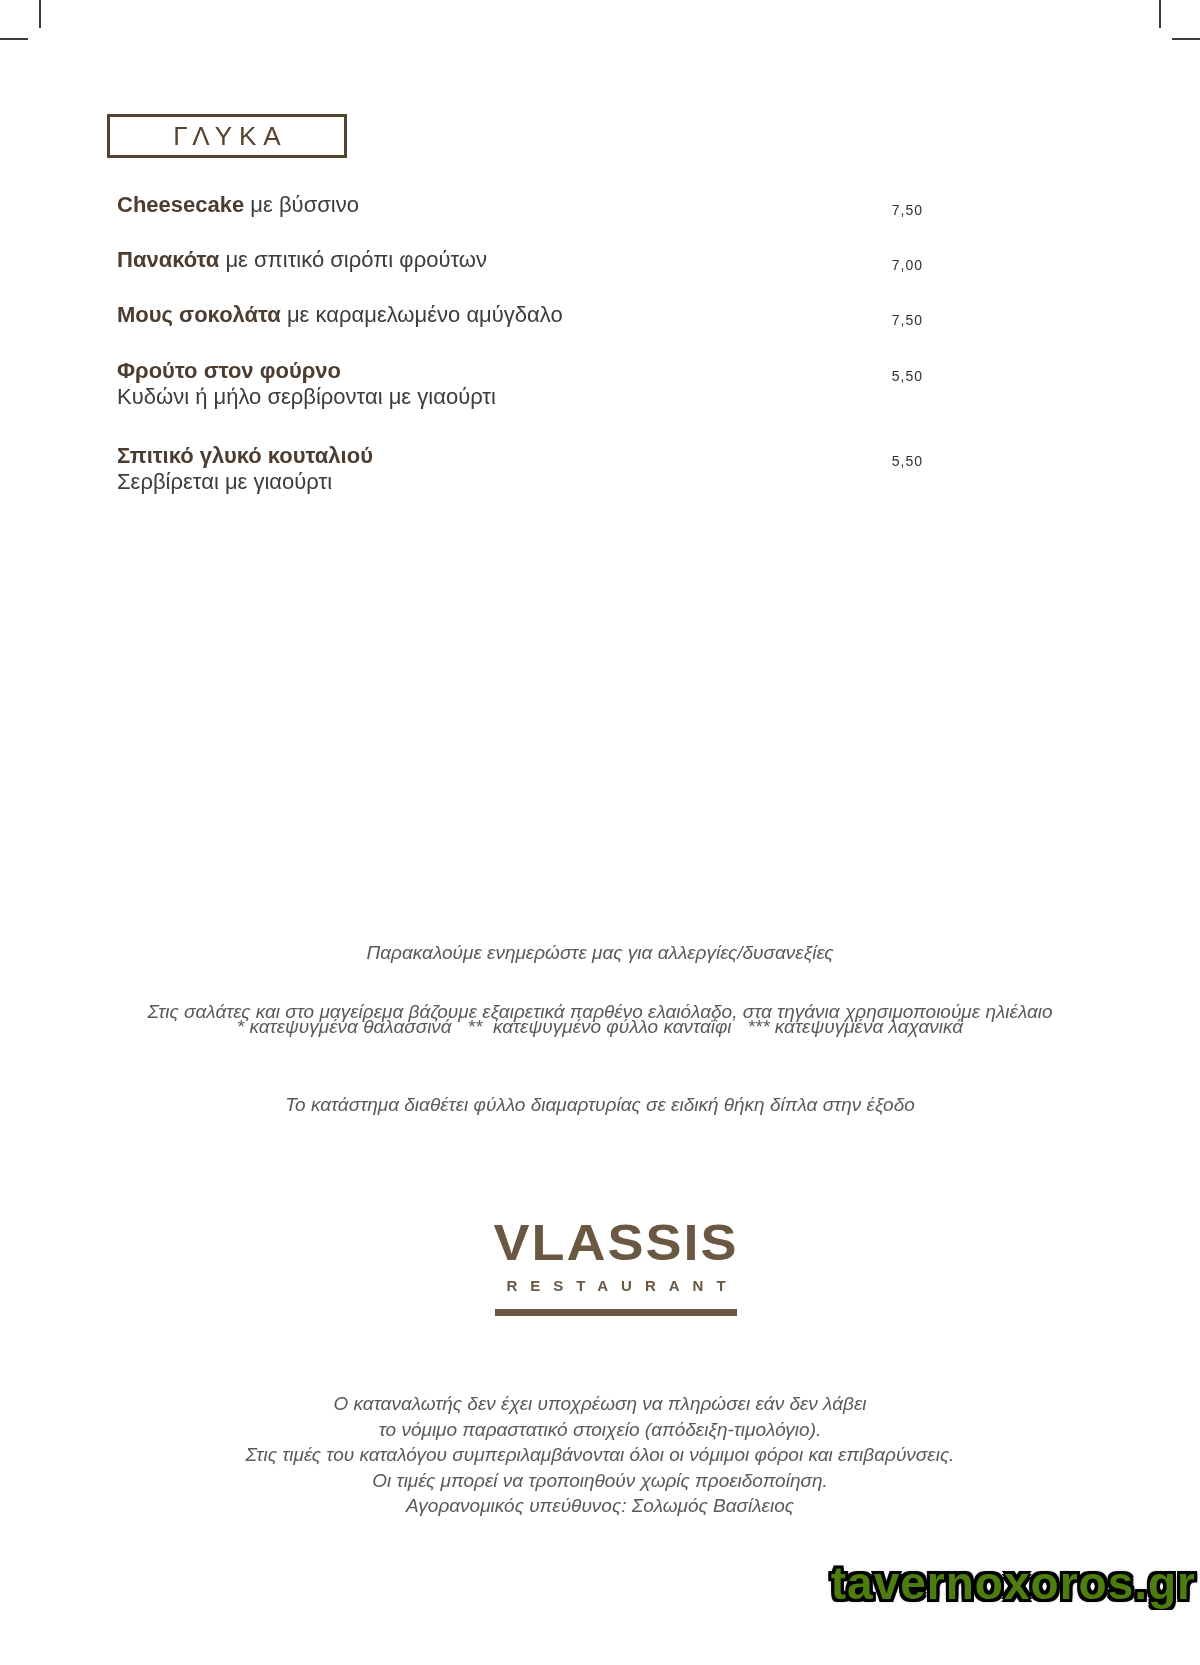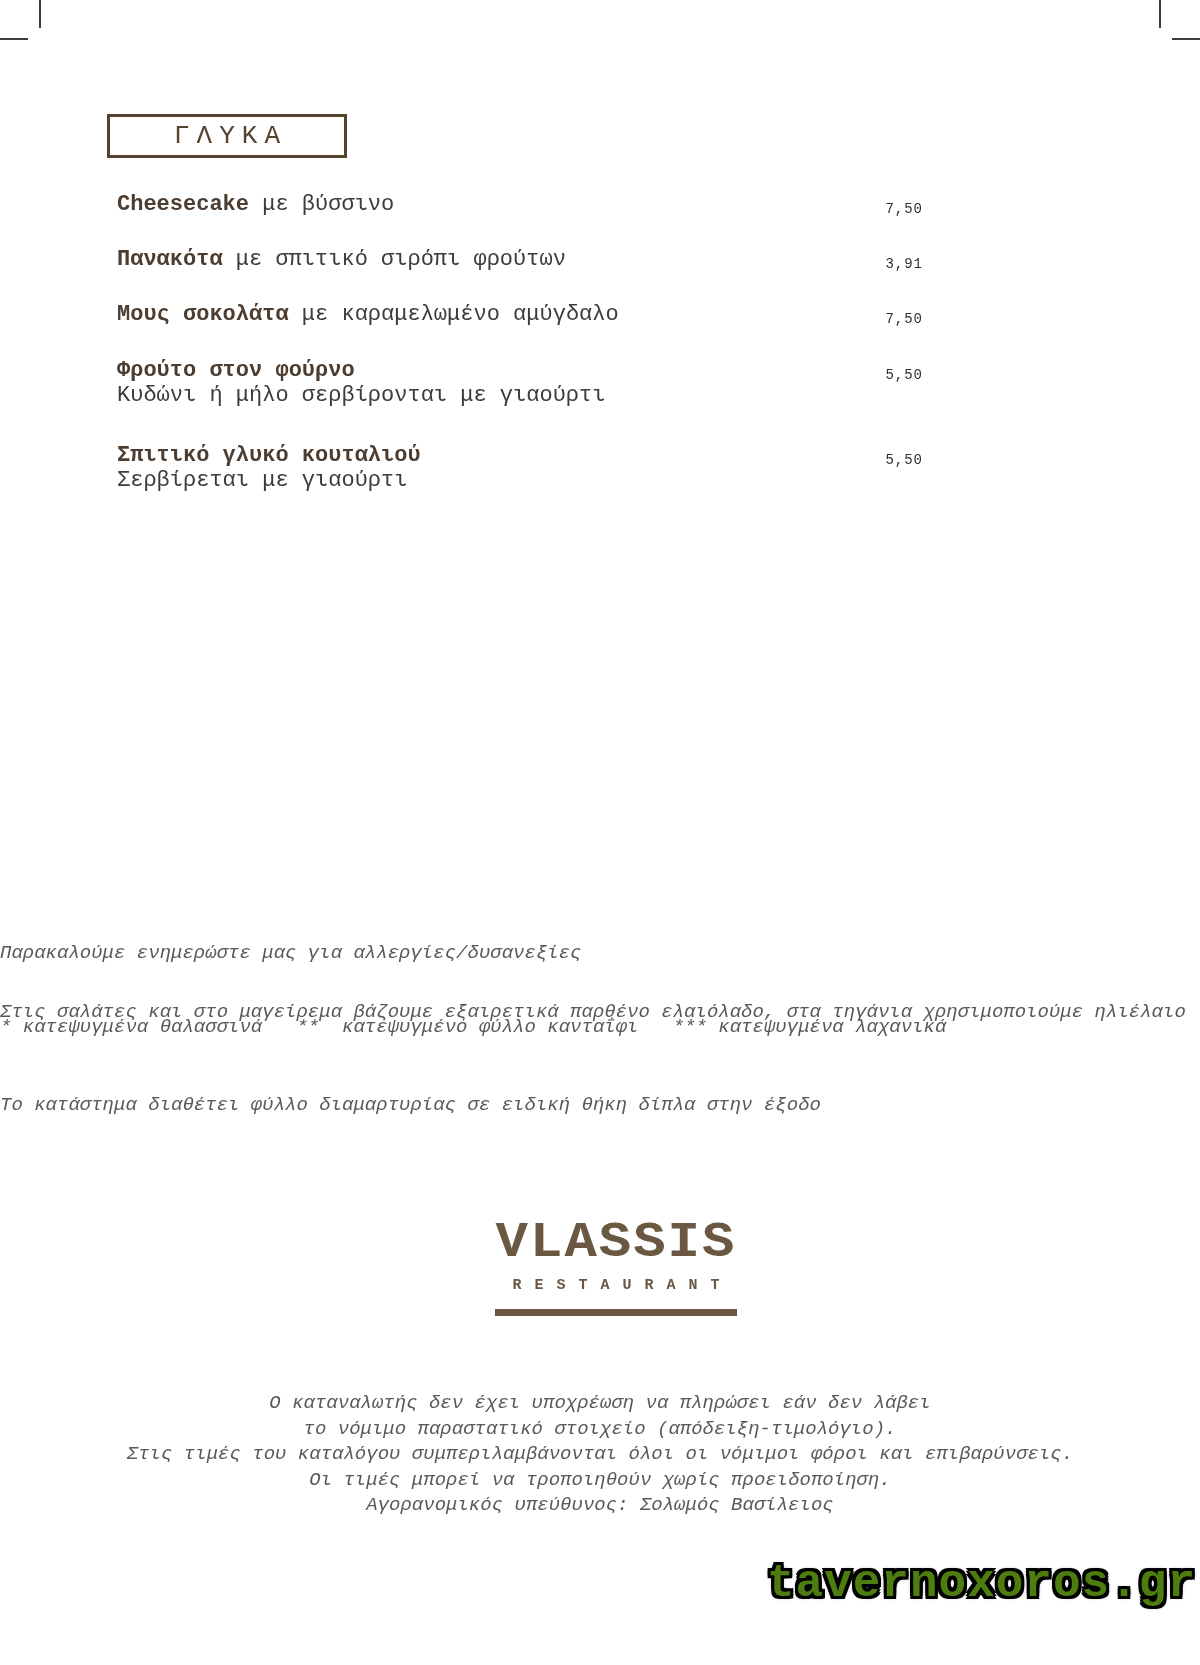--- a/index.html
+++ b/index.html
@@ -1,18 +1,18 @@
 <!DOCTYPE html>
 <html><head>
 <meta charset="utf-8">
 <style>
   html,body{margin:0;padding:0;background:#ffffff;}
   .page{
     position:relative;width:1200px;height:1610px;background:#ffffff;
-    font-family:Liberation Mono, monospace;overflow:hidden;
+    font-family:Liberation Sans, sans-serif;overflow:hidden;
   }
   
   .crop{position:absolute;background:#3d3d3d;z-index:1;}
   
   .title-box{
     position:absolute;left:107px;top:114px;width:240px;height:44px;
     border:3px solid #55422f;box-sizing:border-box;
     display:flex;align-items:center;justify-content:center;
   }
   .title-box span{
@@ -20,21 +20,21 @@
   }
   
   .row{position:absolute;left:117px;width:806px;}
   .row-main{display:flex;justify-content:space-between;align-items:flex-end;}
   .row-text{font-size:22px;color:#3c3c3c;}
   .item-name{font-weight:700;color:#4d3d31;}
   .item-price{font-size:14px;color:#2f2f2f;letter-spacing:1px;}
   .row-note{font-size:22px;color:#3c3c3c;}
   
   .note{
-    position:absolute;left:0;width:1200px;
+    position:absolute;left:0;width:1200px;text-align:center;
     font-style:italic;font-size:19px;color:#58595b;white-space:pre-wrap;
   }
   
   .logo{position:absolute;left:16px;top:1216px;width:1200px;text-align:center;}
   .logo-brand{
     font-size:54px;font-weight:800;color:#6b5843;letter-spacing:2px;
     transform:scaleY(0.92);display:inline-block;line-height:1;
   }
   .logo-sub{
     margin-top:8px;font-size:15px;font-weight:700;color:#6b5843;
@@ -83,21 +83,21 @@
       <div class="item-price">7,50</div>
     </div>
   </div>
 
   <div class="row" style="top:247px">
     <div class="row-main">
       <div class="row-text">
         <span class="item-name">Πανακότα</span>
         <span class="item-desc">με σπιτικό σιρόπι φρούτων</span>
       </div>
-      <div class="item-price">3,91</div>
+      <div class="item-price">7,00</div>
     </div>
   </div>
 
   <div class="row" style="top:302px">
     <div class="row-main">
       <div class="row-text">
         <span class="item-name">Μους σοκολάτα</span>
         <span class="item-desc">με καραμελωμένο αμύγδαλο</span>
       </div>
       <div class="item-price">7,50</div>

